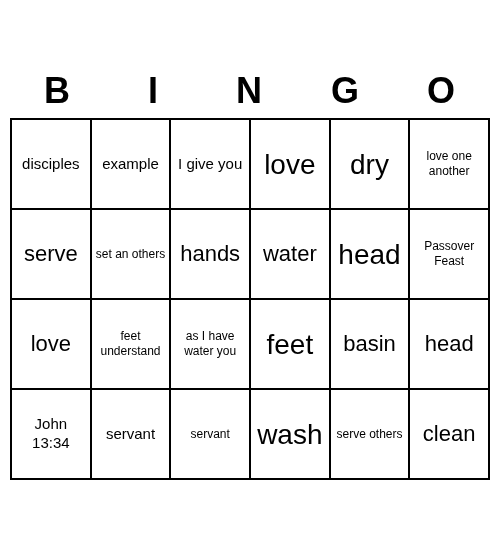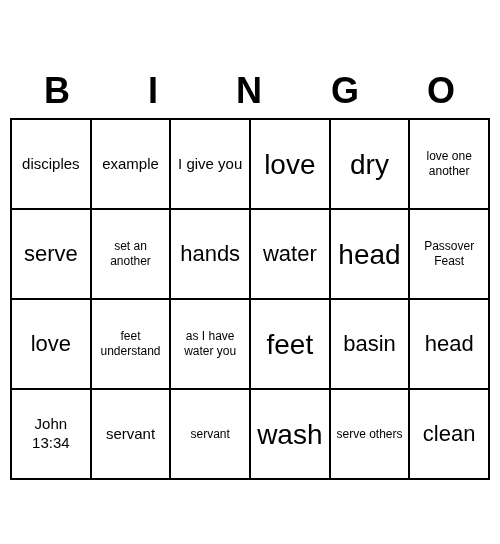--- a/index.html
+++ b/index.html
@@ -81,21 +81,21 @@
       <div class="bingo-header-cell">O</div>
     </div>
   <div class="bingo-grid">
   <div class="bingo-cell">disciples</div>
       <div class="bingo-cell">example</div>
       <div class="bingo-cell">I give you</div>
       <div class="bingo-cell xlarge">love</div>
       <div class="bingo-cell xlarge">dry</div>
       <div class="bingo-cell small">love one another</div>
       <div class="bingo-cell large">serve</div>
-      <div class="bingo-cell small">set an another</div>
+      <div class="bingo-cell small">set an others</div>
       <div class="bingo-cell large">hands</div>
       <div class="bingo-cell large">water</div>
       <div class="bingo-cell xlarge">head</div>
       <div class="bingo-cell small">Passover Feast</div>
       <div class="bingo-cell large">love</div>
       <div class="bingo-cell small">feet understand</div>
       <div class="bingo-cell small">as I have water you</div>
       <div class="bingo-cell xlarge">feet</div>
       <div class="bingo-cell large">basin</div>
       <div class="bingo-cell large">head</div>

